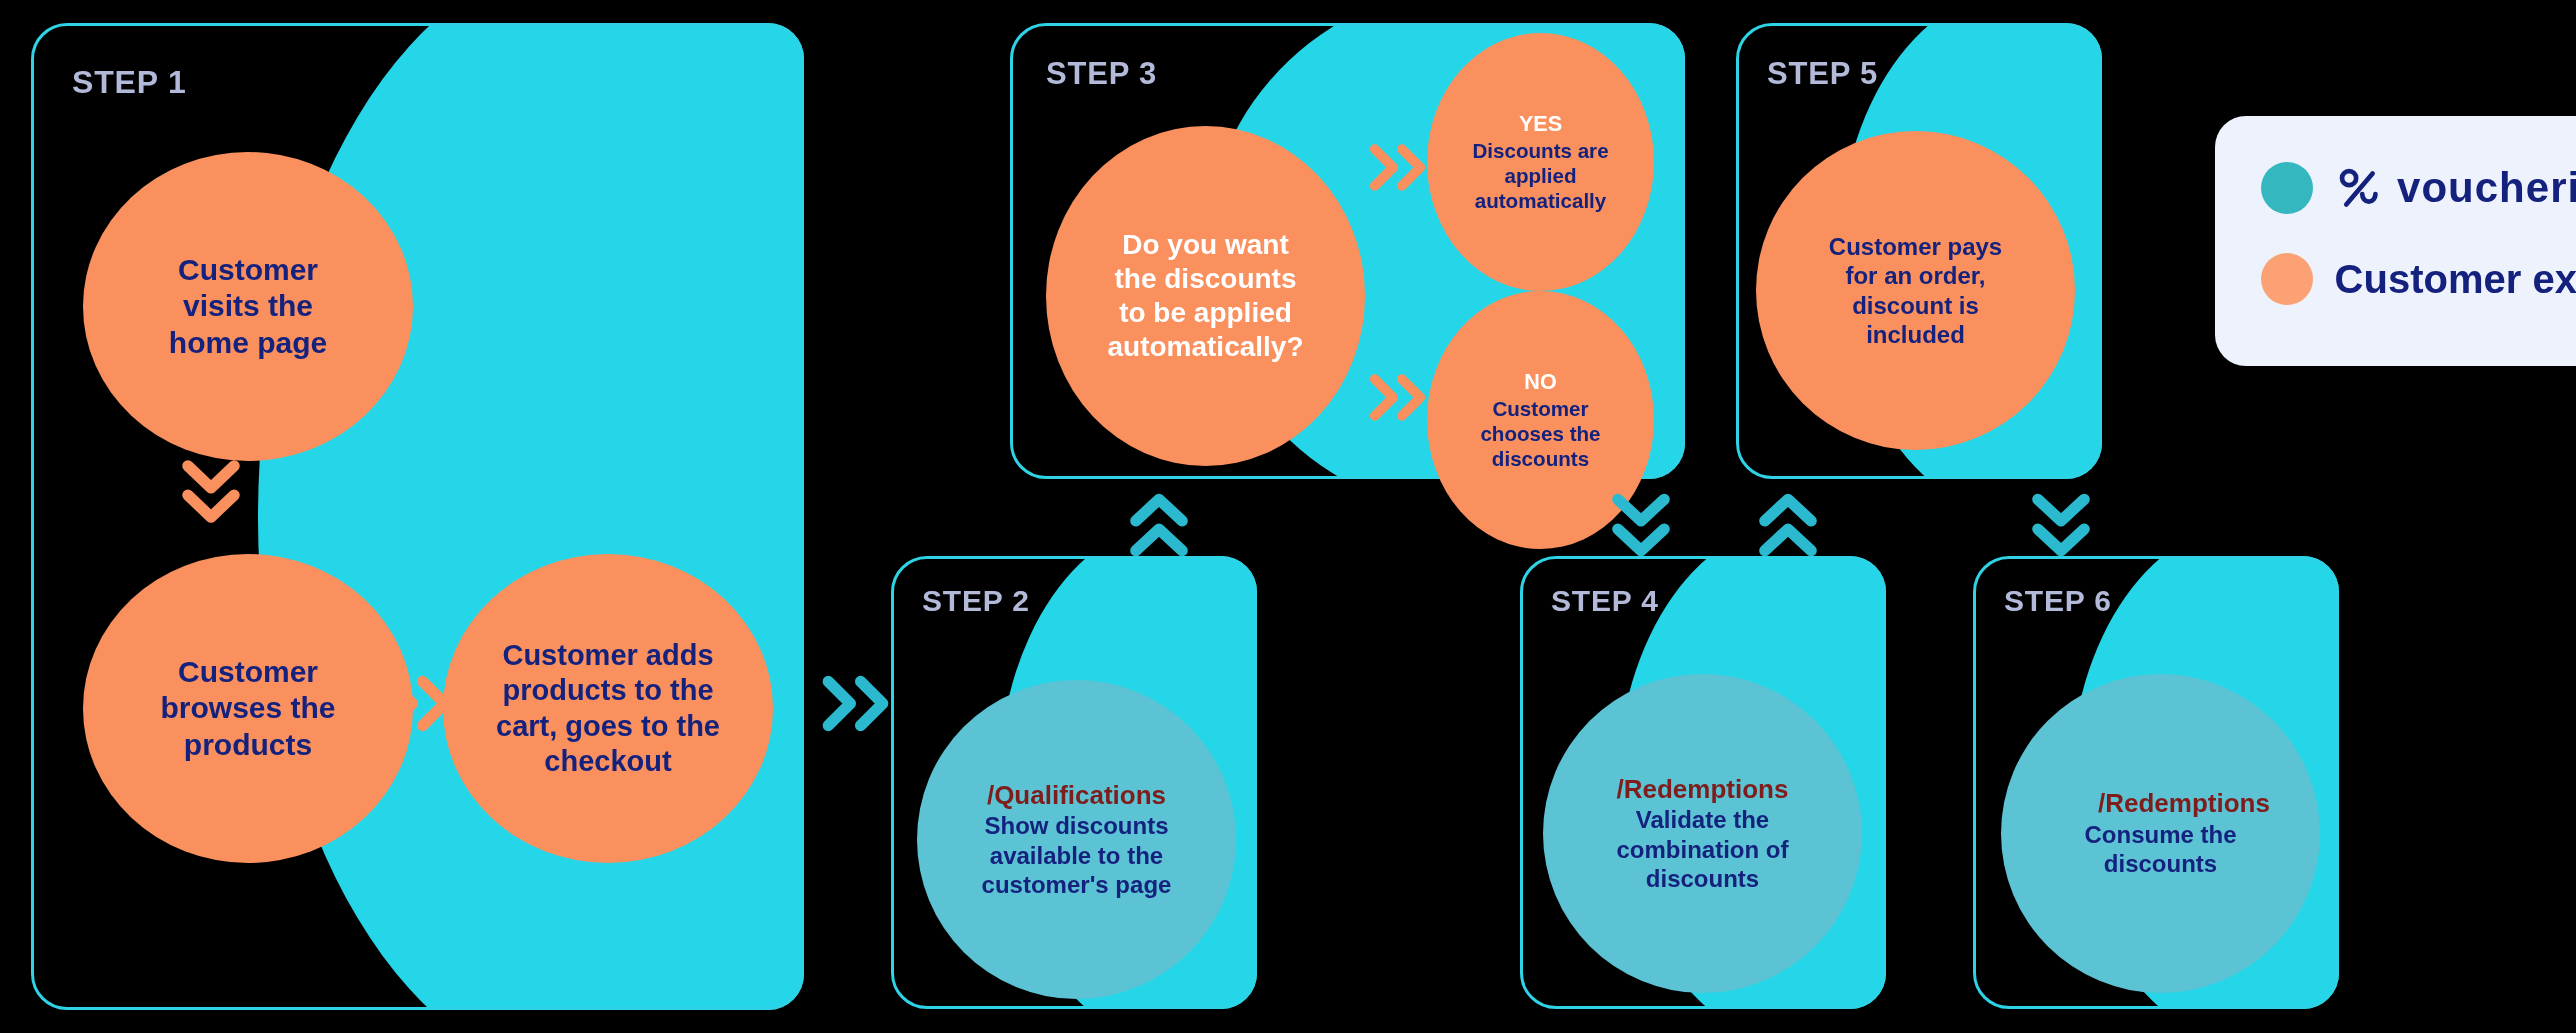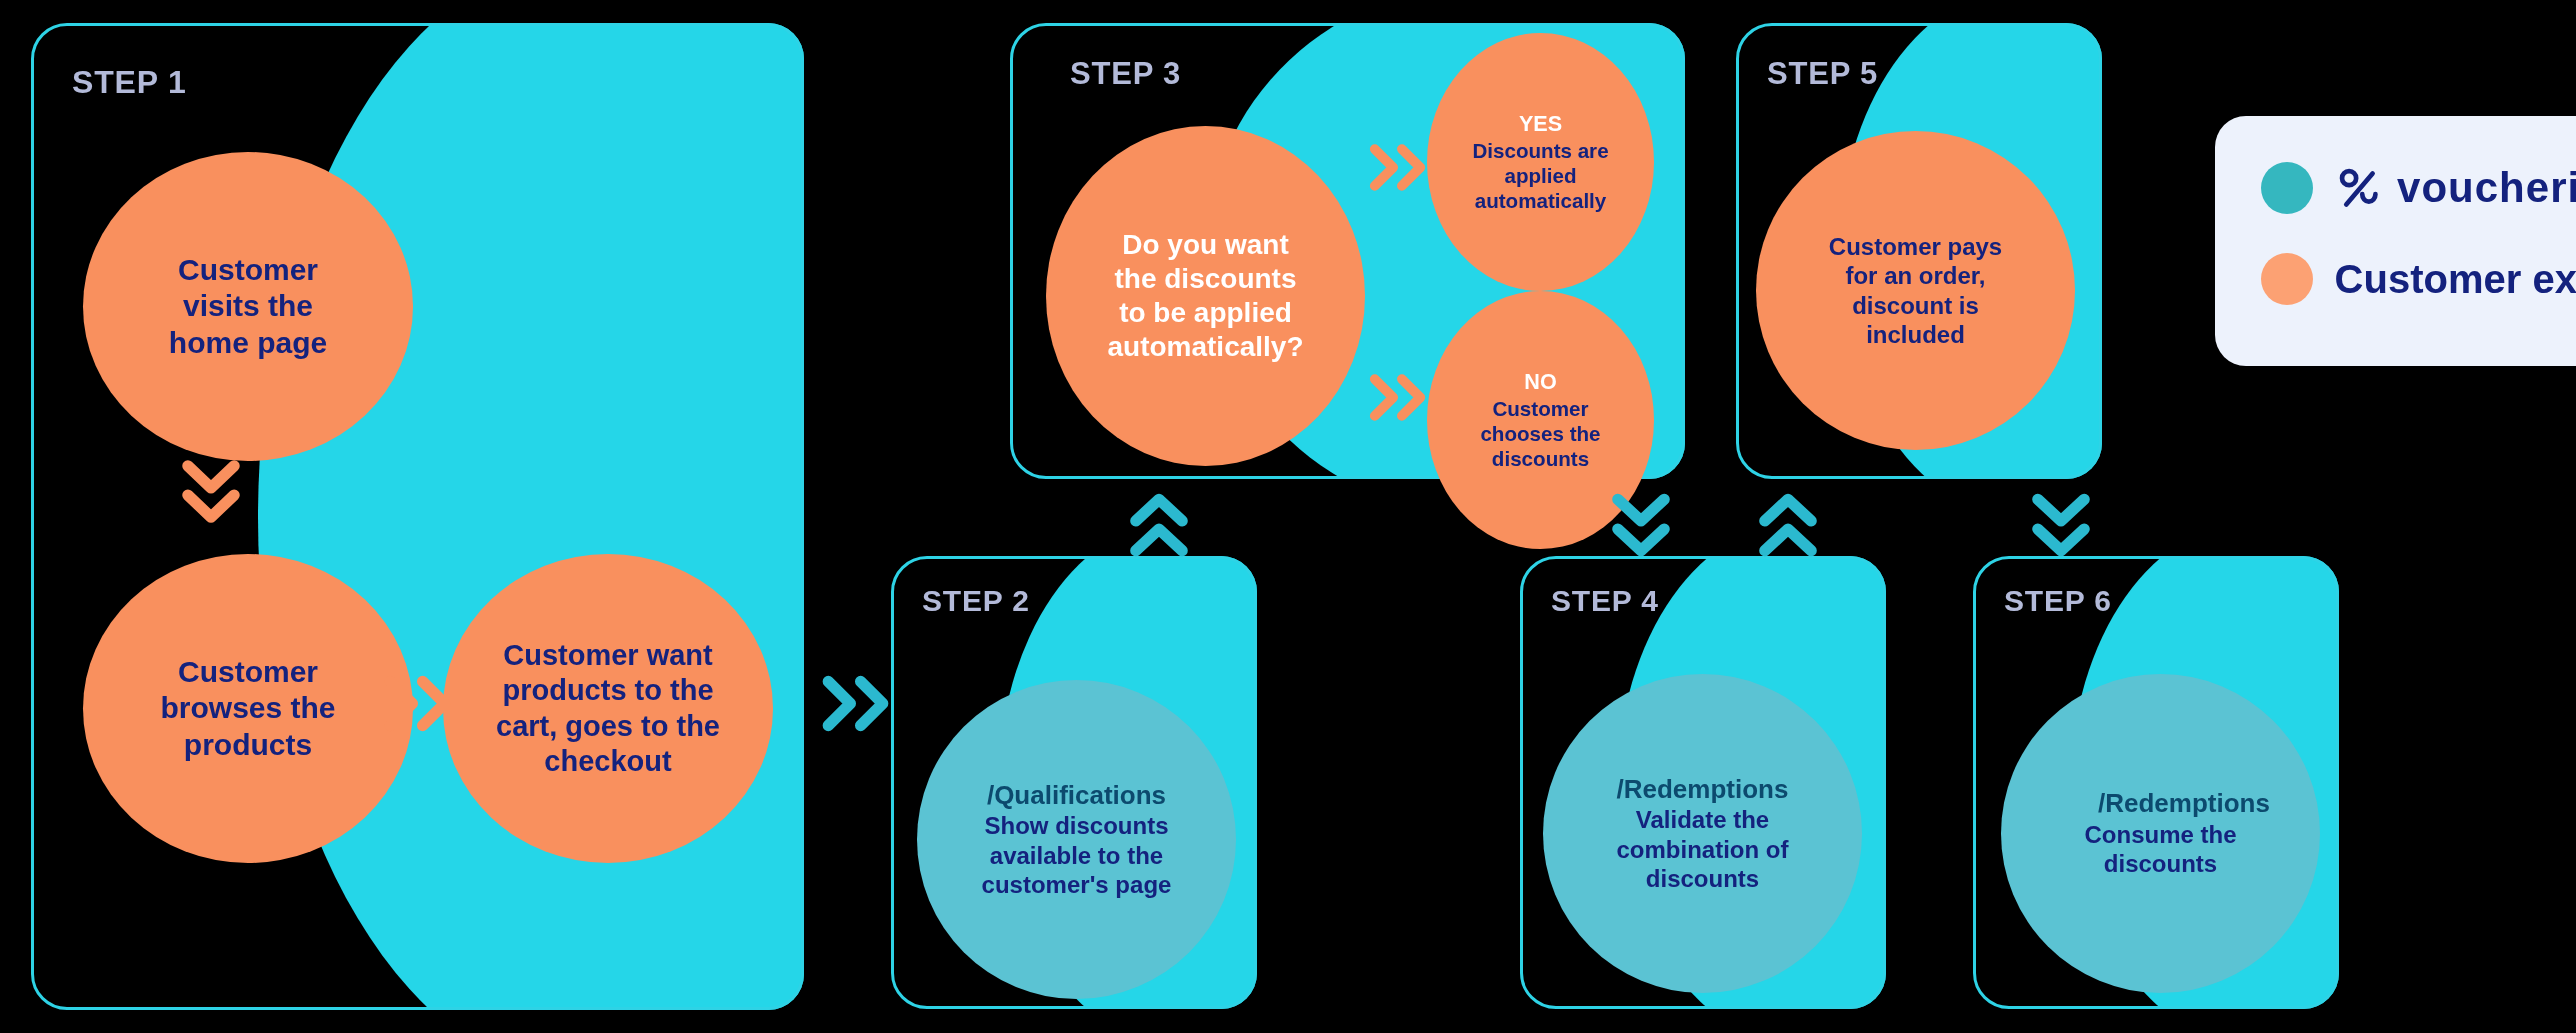--- a/index.html
+++ b/index.html
@@ -36,21 +36,21 @@
     display:flex;align-items:center;justify-content:center;
     text-align:center;z-index:5;
     font-weight:700;line-height:1.22;
     box-sizing:border-box;
   }
   .bubble.orange{background:#F9905E;color:#14227E;}
   .bubble.teal{background:#5BC3D3;color:#14227E;}
   .bubble .inner{padding:0 3.1px;}
   .bubble .hl{display:block;}
   .bubble.white-title .t1{color:#FFFFFF;}
-  .bubble .api{color:#0c4a6e;}
+  .bubble .api{color:#7f1d1d;}
 
   
   .chev{position:absolute;z-index:7;display:flex;align-items:center;}
   .chev svg{display:block;}
 
   
   .legend{
     position:absolute;background:#EDF2FC;border-radius:31px;z-index:10;
     box-sizing:border-box;
   }
@@ -89,21 +89,21 @@
     <div class="bubble orange" style="left:52px;top:531px;width:330px;height:309px;font-size:30px;z-index:5;">
       <div class="inner">
         <span class="hl">Customer</span>
         <span class="hl">browses the</span>
         <span class="hl">products</span>
       </div>
     </div>
 
     <div class="bubble orange" style="left:412px;top:531px;width:330px;height:309px;font-size:29px;z-index:5;">
       <div class="inner">
-        <span class="hl">Customer want</span>
+        <span class="hl">Customer adds</span>
         <span class="hl">products to the</span>
         <span class="hl">cart, goes to the</span>
         <span class="hl">checkout</span>
       </div>
     </div>
   </div>
 
   <div class="chev" style="left:175px;top:453px;">
     <svg width="72" height="77" viewBox="0 0 140 150">
       <g fill="none" stroke="#F9905E" stroke-width="22" stroke-linecap="round" stroke-linejoin="round">
@@ -155,21 +155,21 @@
         <polyline points="25,120 70,78 115,120"></polyline>
       </g>
     </svg>
   </div>
 
   <div class="card" style="left:1010px;top:23px;width:675px;height:456px;">
     <div class="card-clip">
       <div class="blob" style="left:196px;top:-41px;width:567px;height:536px;border-radius:50% 31px 31px 50%/50% 31px 31px 50%;"></div>
     </div>
     <div class="card-outline"></div>
-    <div class="card-label" style="left:36px;top:33px;font-size:31px;margin-left:24px;">STEP 3</div>
+    <div class="card-label" style="left:36px;top:33px;font-size:31px;">STEP 3</div>
 
     <div class="bubble orange white-title" style="left:36px;top:103px;width:319px;height:340px;font-size:28px;z-index:5;">
       <div class="inner" style="color:#FFFFFF;">
         <span class="hl t1">Do you want</span>
         <span class="hl t1">the discounts</span>
         <span class="hl t1">to be applied</span>
         <span class="hl t1">automatically?</span>
       </div>
     </div>
 

